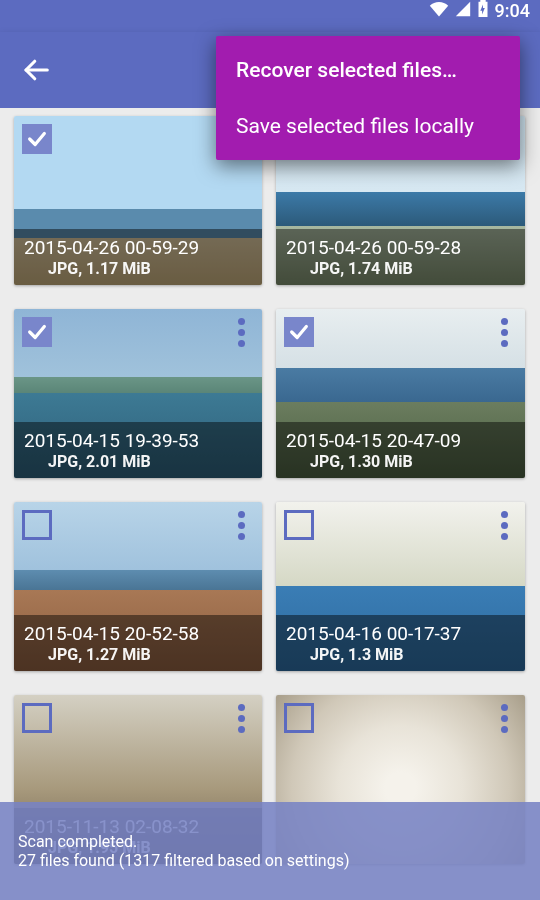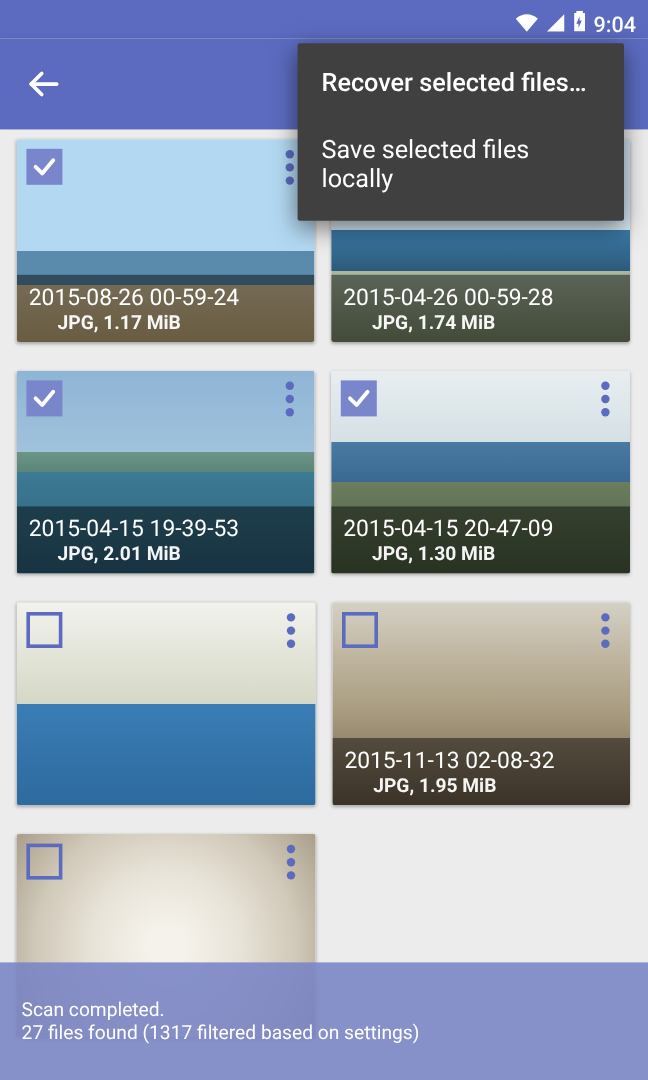--- a/index.html
+++ b/index.html
@@ -1,19 +1,19 @@
 <!DOCTYPE html>
 <html><head>
 <meta charset="utf-8">
 <style>
   * { box-sizing: border-box; margin: 0; padding: 0; }
   html, body { width: 540px; height: 900px; overflow: hidden; font-family: Roboto, "Helvetica Neue", Arial, sans-serif; background: #ececec; }
   .statusbar {
     height: 32px; background: #5c6bc0; color: #fff; display: flex;
-    align-items: flex-end; justify-content: flex-end; padding: 0 10px; gap: 6px;
+    align-items: flex-start; justify-content: flex-end; padding: 0 10px; gap: 6px;
     font-size: 18px; font-weight: 500;
   }
   .statusbar svg { fill: #fff; }
   .appbar {
     height: 76px; background: #5c6bc0; display: flex; align-items: center;
     padding: 0 16px; box-shadow: 0 4px 8px rgba(0,0,0,0.25);
   }
   .back-btn { width: 40px; height: 40px; display:flex; align-items:center; justify-content:center; }
   .back-btn svg { stroke: #fff; }
   .content { position: absolute; top: 108px; left: 0; right: 0; bottom: 0; background: #ececec; padding: 8px 14px; }
@@ -36,22 +36,22 @@
     background: #7986cb; display:flex; align-items:center; justify-content:center;
   }
   .sel svg { stroke: #fff; }
   .sel.unchecked { background: transparent; border: 3.5px solid #5c6bc0; width: 30px; height: 30px; }
   .kebab {
     position: absolute; top: 6px; right: 6px; width: 30px; height: 34px;
     display:flex; flex-direction:column; align-items:center; justify-content:center; gap:4px;
   }
   .kebab span { width: 7px; height: 7px; border-radius: 50%; background: #5c6bc0; }
   .menu {
-    position: absolute; top: 36px; right: 20px; width: 272px;
-    background: #404040; color: #fff; border-radius: 2px; padding: 6px 0;
+    position: absolute; top: 36px; right: 20px; width: 304px;
+    background: #a21caf; color: #fff; border-radius: 2px; padding: 6px 0;
     box-shadow: 0 6px 20px rgba(0,0,0,0.5); z-index: 50;
   }
   .menu-item { padding: 16px 20px; font-size: 21px; font-weight: 400; }
   .menu-title { font-weight: 500; }
   .snackbar {
     position: absolute; left: 0; right: 0; bottom: 0; height: 98px;
     background: rgba(120,131,196,0.88); color: #fff; padding: 12px 18px;
     display: flex; flex-direction: column; justify-content: center; font-size: 16px; z-index: 40;
   }
   
@@ -93,21 +93,21 @@
         <polyline points="11 5 4 12 11 19"></polyline>
       </svg>
   </div>
 </div>
 
 <div class="content">
   <div class="grid" id="grid">
       <div class="tile">
         <div class="art art-beach"></div>
         <div class="caption">
-          <div class="caption-name">2015-08-26 00-59-24</div>
+          <div class="caption-name">2015-04-26 00-59-29</div>
           <div class="caption-meta">JPG, 1.17 MiB</div>
         </div>
         <div class="sel">
           <svg width="22" height="22" viewBox="0 0 24 24" fill="none" stroke-width="3.5" stroke-linecap="round" stroke-linejoin="round">
             <polyline points="4 12 10 18 20 6"></polyline>
           </svg>
         </div>
         <div class="kebab">
           <span></span>
           <span></span>
@@ -158,22 +158,39 @@
           <svg width="22" height="22" viewBox="0 0 24 24" fill="none" stroke-width="3.5" stroke-linecap="round" stroke-linejoin="round">
             <polyline points="4 12 10 18 20 6"></polyline>
           </svg>
         </div>
         <div class="kebab">
           <span></span>
           <span></span>
           <span></span>
         </div>
       </div>
+      <div class="tile">
+        <div class="art art-selfie"></div>
+        <div class="caption">
+          <div class="caption-name">2015-04-15 20-52-58</div>
+          <div class="caption-meta">JPG, 1.27 MiB</div>
+        </div>
+        <div class="sel unchecked"></div>
+        <div class="kebab">
+          <span></span>
+          <span></span>
+          <span></span>
+        </div>
+      </div>
       <div class="tile col2">
         <div class="art art-table"></div>
+        <div class="caption">
+          <div class="caption-name">2015-04-16 00-17-37</div>
+          <div class="caption-meta">JPG, 1.3 MiB</div>
+        </div>
         <div class="sel unchecked"></div>
         <div class="kebab">
           <span></span>
           <span></span>
           <span></span>
         </div>
       </div>
       <div class="tile">
         <div class="art art-fog"></div>
         <div class="caption">

